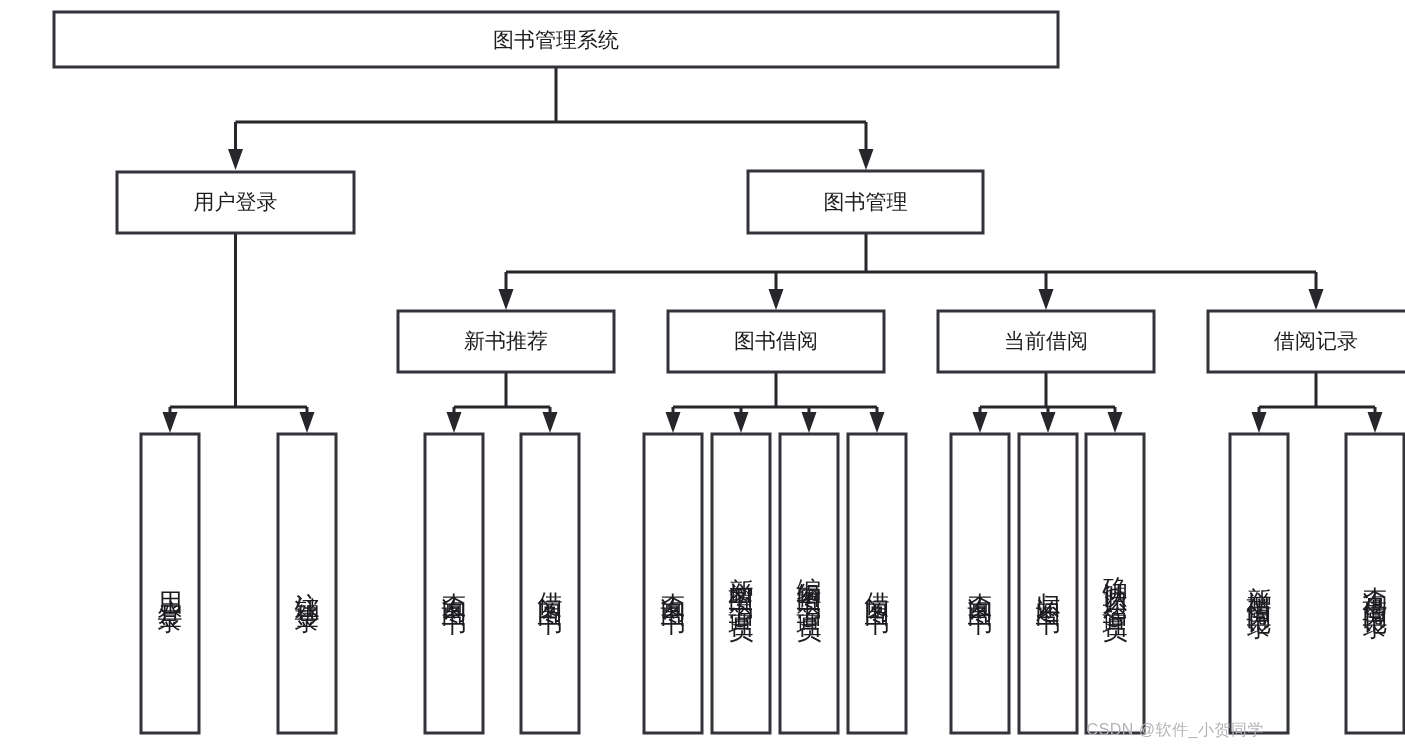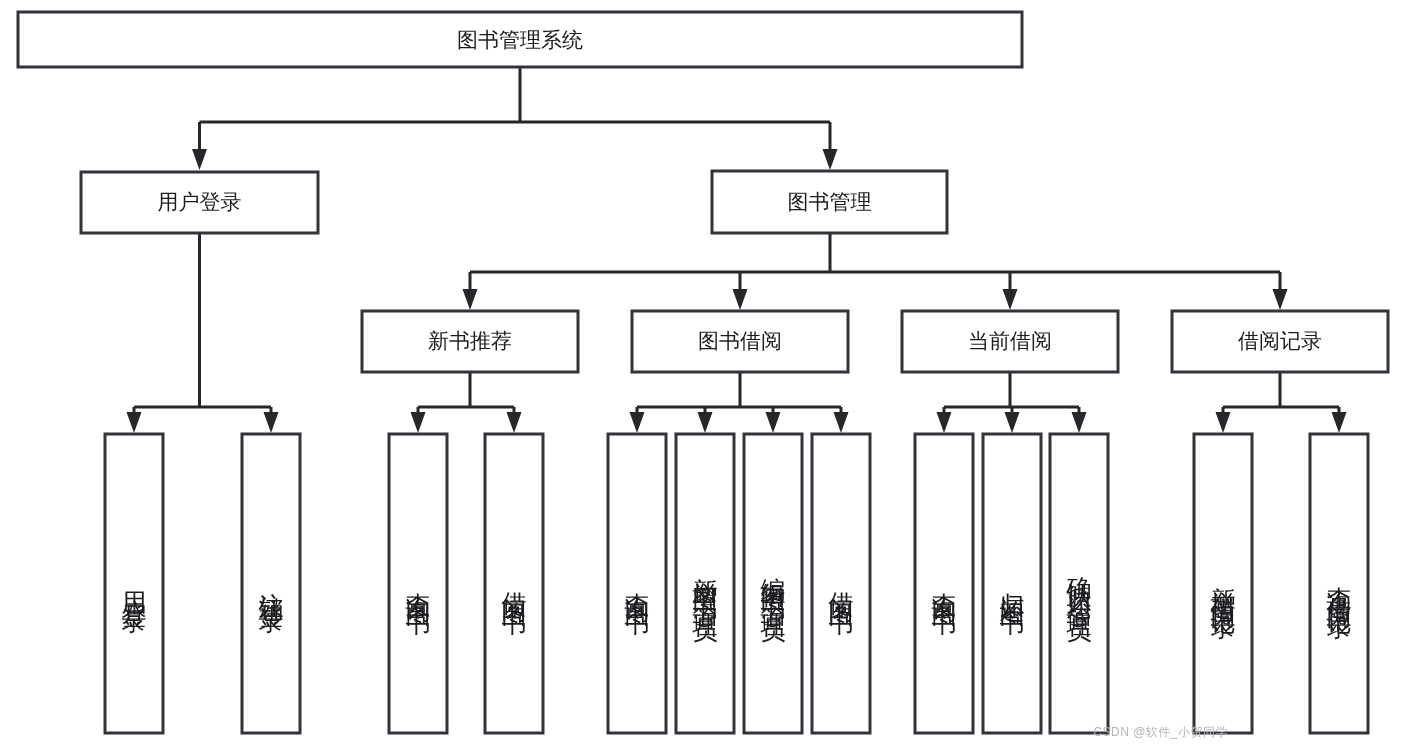--- a/index.html
+++ b/index.html
@@ -11,20 +11,21 @@
     width: 1405px;
     height: 747px;
     font-family: "Liberation Sans", "DejaVu Sans", sans-serif;
     overflow: hidden;
   }
   #diagram-root {
     position: relative;
     width: 1236px;
     height: 747px;
     background: #ffffff;
+    margin-left: 36px;
   }
   svg.flow {
     position: absolute;
     left: 0;
     top: 0;
     width: 1405px;
     height: 747px;
   }
   .node-rect {
     fill: #ffffff;
@@ -60,21 +61,21 @@
     align-items: center;
     justify-content: center;
     white-space: nowrap;
     pointer-events: none;
   }
   .watermark {
     position: absolute;
     right: 8px;
     bottom: 6px;
     font-family: "Liberation Sans", "DejaVu Sans", sans-serif;
-    font-size: 12px;
+    font-size: 16px;
     color: #b4b4b8;
     letter-spacing: 0.5px;
     white-space: nowrap;
   }
 </style>
 </head>
 <body>
 
 <div id="diagram-root">
 

